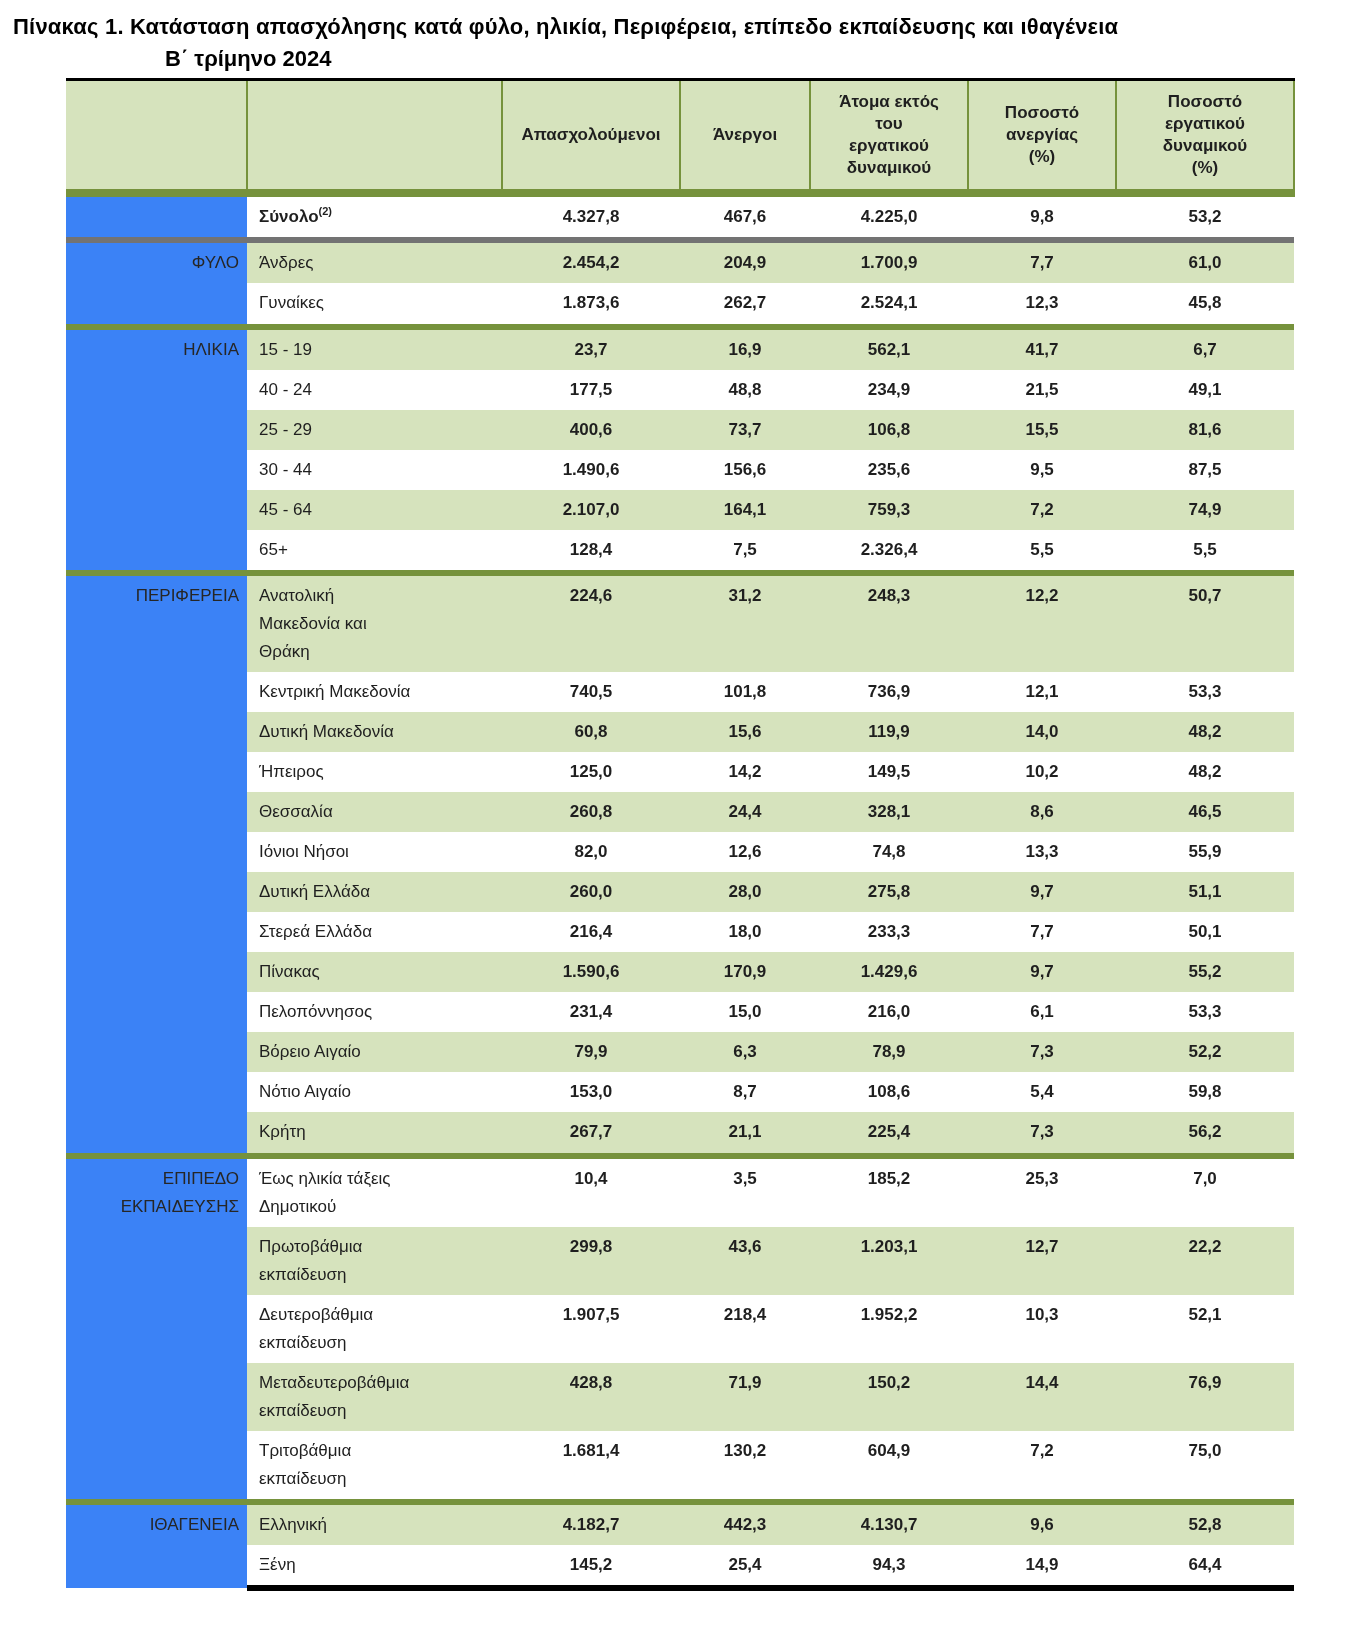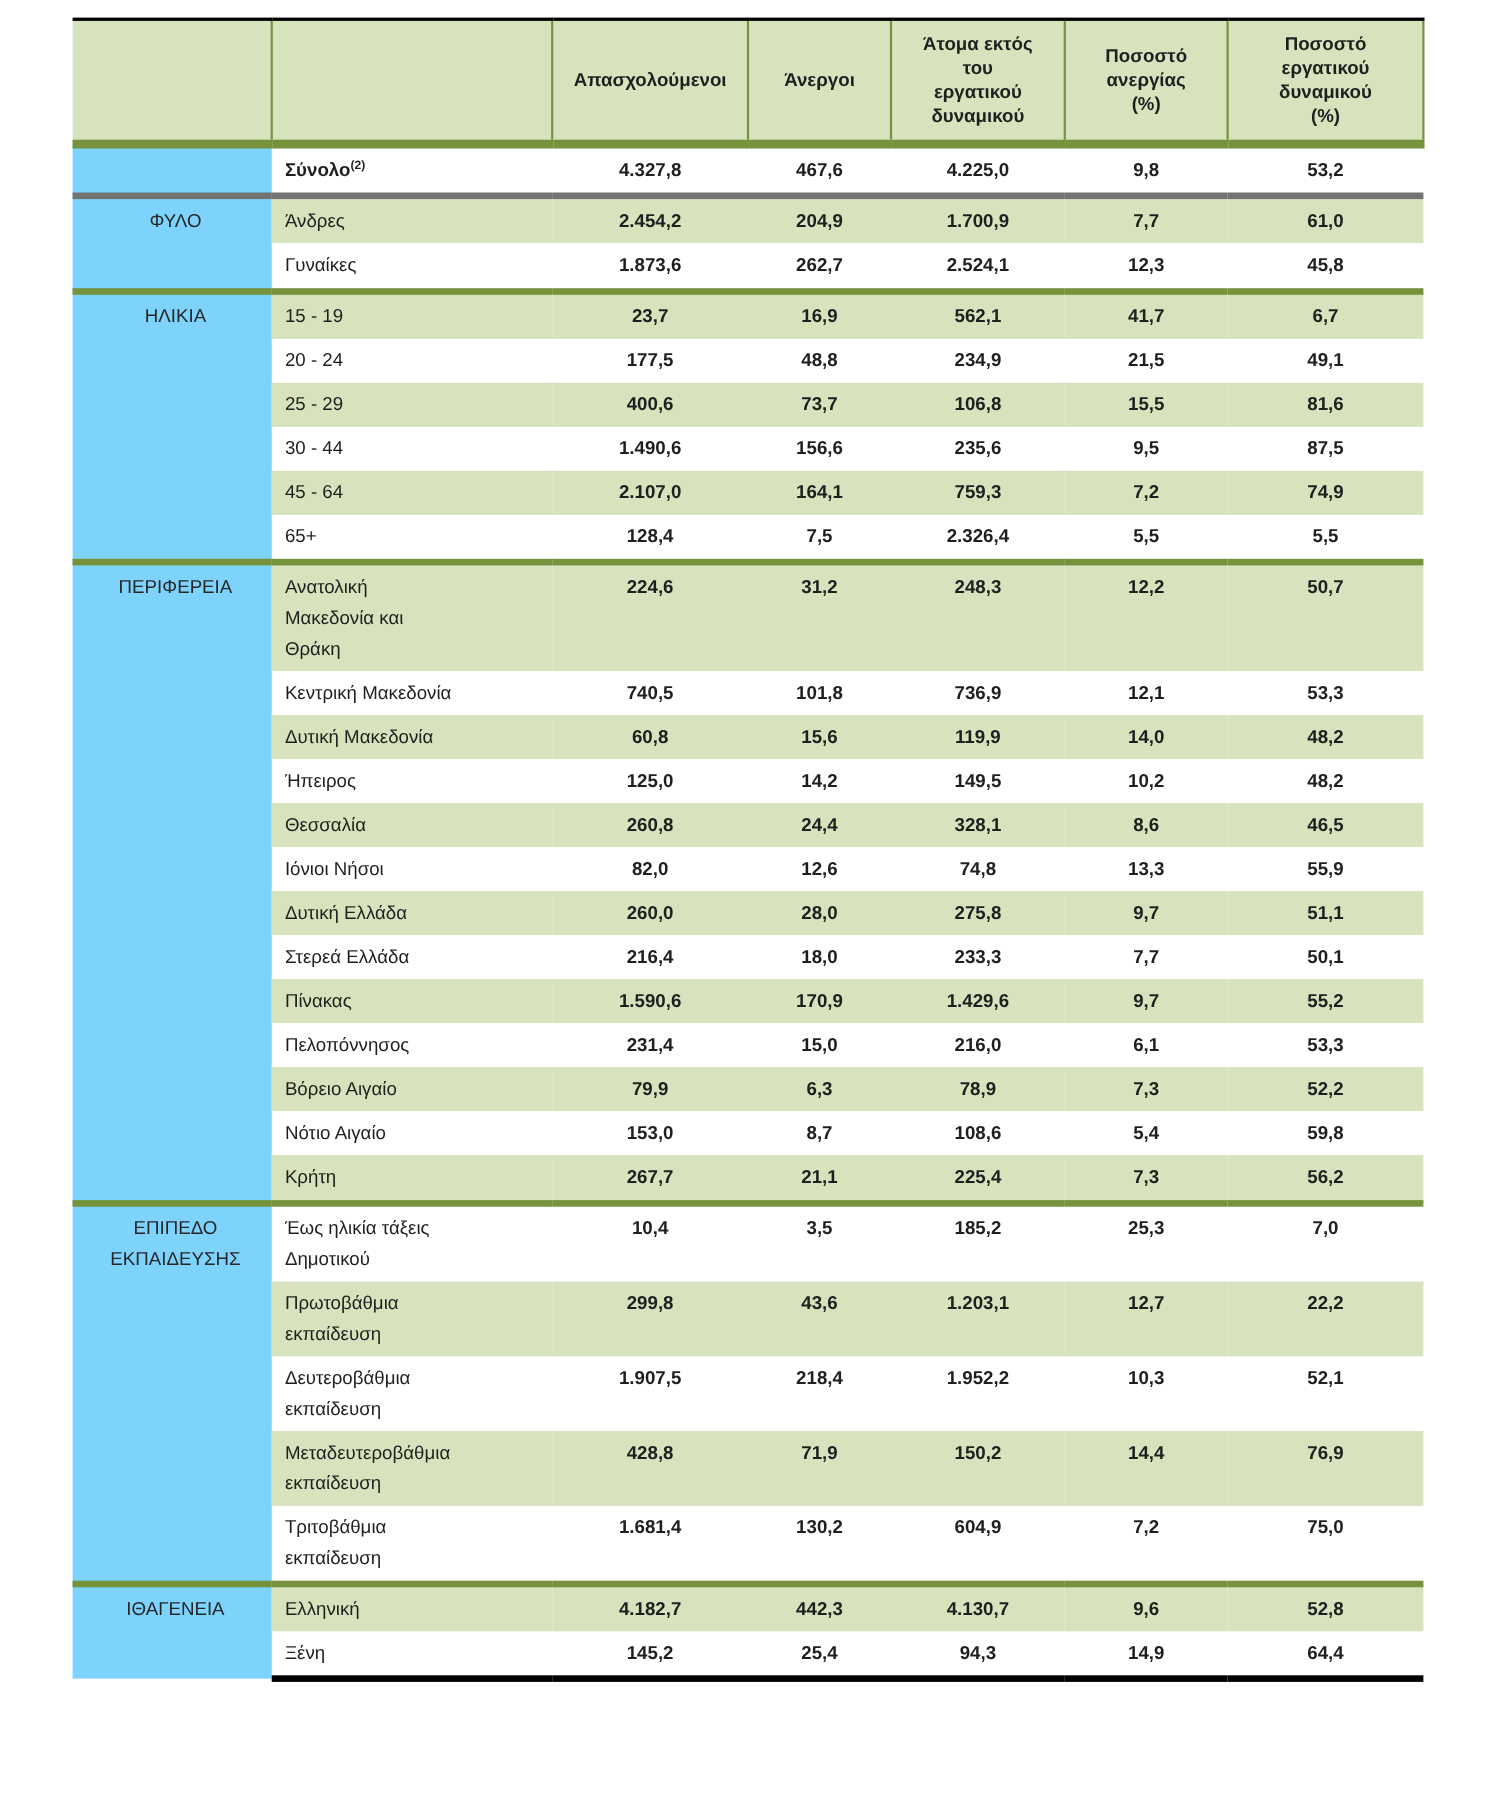--- a/index.html
+++ b/index.html
@@ -67,22 +67,22 @@
   thead th:last-child { border-right: 2px solid #76923c; }
 
   tbody td {
     font-size: 17px;
     padding: 6px 8px;
     line-height: 1.65;
     vertical-align: top;
     white-space: pre-line;
   }
   td.section-cell {
-    background: #7dd3fc;
-    text-align: center;
+    background: #3b82f6;
+    text-align: right;
     padding-left: 14px;
     color: #262626;
     font-weight: normal;
   }
   td.label-cell {
     text-align: left;
     padding-left: 12px;
   }
   td.value-cell {
     text-align: center;
@@ -99,20 +99,24 @@
     font-size: 11px;
     font-weight: bold;
     vertical-align: super;
     line-height: 0;
   }
 </style>
 </head>
 <body>
 
 <div class="page">
+  <div class="title-block">
+    <div class="title-line1">Πίνακας 1. Κατάσταση απασχόλησης κατά φύλο, ηλικία, Περιφέρεια, επίπεδο εκπαίδευσης και ιθαγένεια</div>
+    <div class="title-line2">Β΄ τρίμηνο 2024</div>
+  </div>
 
   <table class="stat-table">
     <colgroup>
       <col class="c1">
         <col class="c2">
         <col class="c3">
         <col class="c4">
         <col class="c5">
         <col class="c6">
         <col class="c7">
@@ -166,21 +170,21 @@
         <tr class="shaded section-start">
           <td class="section-cell" rowspan="6">ΗΛΙΚΙΑ</td>
           <td class="label-cell">15 - 19</td>
           <td class="value-cell">23,7</td>
           <td class="value-cell">16,9</td>
           <td class="value-cell">562,1</td>
           <td class="value-cell">41,7</td>
           <td class="value-cell">6,7</td>
         </tr>
         <tr class="">
-          <td class="label-cell">20 - 24</td>
+          <td class="label-cell">40 - 24</td>
           <td class="value-cell">177,5</td>
           <td class="value-cell">48,8</td>
           <td class="value-cell">234,9</td>
           <td class="value-cell">21,5</td>
           <td class="value-cell">49,1</td>
         </tr>
         <tr class="shaded">
           <td class="label-cell">25 - 29</td>
           <td class="value-cell">400,6</td>
           <td class="value-cell">73,7</td>

